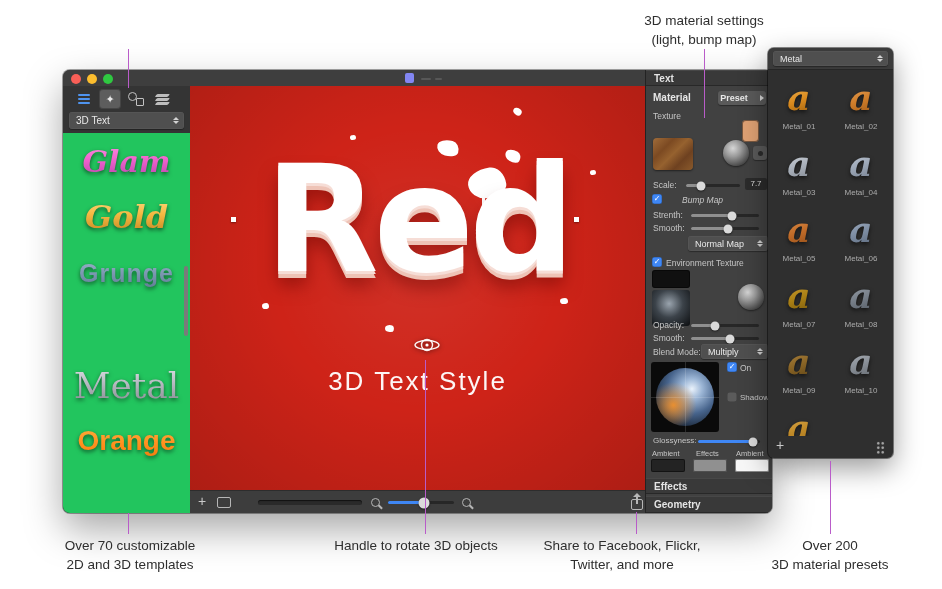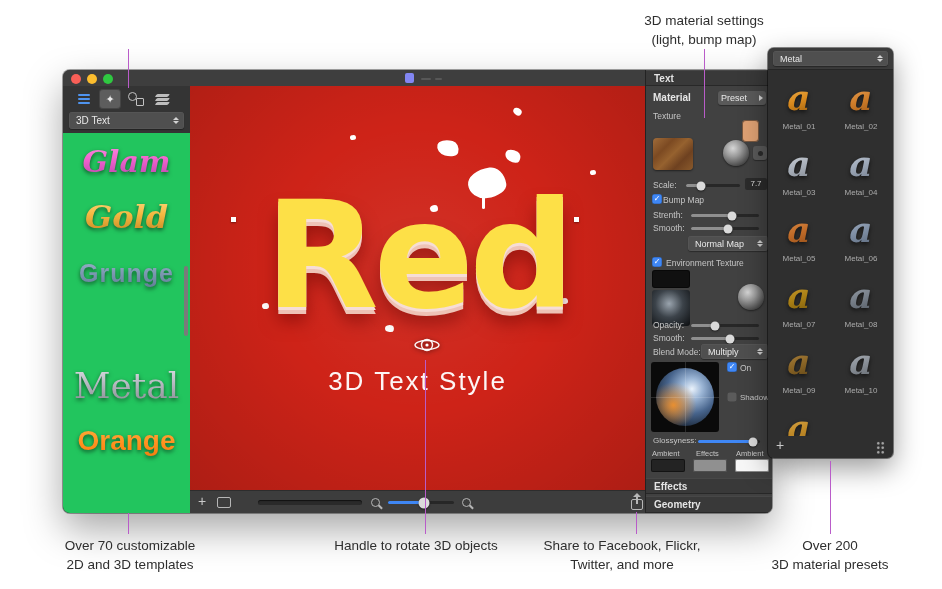--- a/index.html
+++ b/index.html
@@ -46,22 +46,22 @@
   .tpl-lava   { font-style:italic; font-weight:bold; font-size:27px; letter-spacing:1px; }
   .tpl-metal  { font-family:"DejaVu Serif",serif; font-size:36px; }
   .tpl-orange { font-weight:bold; font-size:28px; }
   .tpl-paint  { font-weight:bold; font-size:28px; letter-spacing:2px; }
   .scrollbar { position:absolute; right:2px; width:4px; border-radius:2px; background:#7a7a7a; }
 
   
   .canvas { position:absolute; left:127px; top:16px; width:455px; height:404px; overflow:hidden; }
   .vignette { position:absolute; inset:0; background:radial-gradient(ellipse at 50% 45%, rgba(255,255,255,.07) 0%, rgba(0,0,0,.0) 45%, rgba(0,0,0,.16) 100%); }
   .headline { position:absolute; left:0; right:0; top:42px; text-align:center; font-family:"DejaVu Sans","Liberation Sans",sans-serif;
-              font-weight:bold; font-size:148px; line-height:1.25; color:#fde047; letter-spacing:-5px;
-              text-shadow:0 3px 0 #f6ddd6, 0 7px 0 #eec3b6, 0 14px 18px rgba(96,4,0,.5);margin-top:36px; }
+              font-weight:bold; font-size:148px; line-height:1.25; color:#ffffff; letter-spacing:-5px;
+              text-shadow:0 3px 0 #f6ddd6, 0 7px 0 #eec3b6, 0 14px 18px rgba(96,4,0,.5); }
   .subtitle { position:absolute; left:0; right:0; top:280px; text-align:center; font-size:26px; letter-spacing:2px; color:#ffffff; opacity:.96; }
   .blob { position:absolute; background:#fff; border-radius:62% 38% 55% 45% / 48% 62% 38% 52%; }
   .handle-dot { position:absolute; width:5px; height:5px; background:#fff; box-shadow:0 1px 2px rgba(0,0,0,.4); }
   .gizmo { position:absolute; left:224px; top:248px; filter:drop-shadow(0 1px 2px rgba(0,0,0,.5)); cursor:grab; }
 
   
   .bottombar { position:absolute; left:127px; top:420px; width:455px; height:23px; background:#3d3d3d; border-top:1px solid #2d2d2d; }
   .bb-plus { position:absolute; left:8px; top:2px; font-size:14px; color:#c9c9c9; }
   .frame-ic { position:absolute; left:27px; top:6px; width:14px; height:11px; border:1.3px solid #b6b6b6; border-radius:2px; }
   .groove { position:absolute; left:68px; top:9px; width:104px; height:5px; background:#2a2a2a; border-radius:3px; box-shadow:inset 0 1px 1px rgba(0,0,0,.6); }
@@ -74,21 +74,21 @@
   .share-ic { position:absolute; left:440px; top:3px; width:14px; height:16px; }
   .share-ic .box { position:absolute; left:1px; bottom:0; width:12px; height:11px; border:1.4px solid #b6b6b6; border-radius:2px; }
   .share-ic .stem { position:absolute; left:6.3px; top:1px; width:1.6px; height:9px; background:#b6b6b6; }
   .share-ic .head { position:absolute; left:3px; top:-1px; width:0; height:0; border-left:4px solid transparent; border-right:4px solid transparent; border-bottom:4.5px solid #b6b6b6; }
 
   
   .inspector { position:absolute; left:582px; top:0; width:127px; bottom:0; background:#414141; border-left:1px solid #232323; font-size:9px; color:#cdcdcd; }
   .sec { position:absolute; left:0; right:0; height:16px; background:#393939; border-bottom:1px solid #282828; border-top:1px solid #474747;
          color:#e4e4e4; font-size:10px; font-weight:bold; line-height:15px; padding-left:8px; }
   .ilabel { position:absolute; font-size:8.5px; color:#c6c6c6; white-space:nowrap; }
-  .ibtn { position:absolute; background:#5a5a5a; border-radius:3px; color:#e8e8e8; font-size:9px; display:flex; align-items:center; justify-content:center; gap:12px; box-shadow:0 1px 1px rgba(0,0,0,.35); }
+  .ibtn { position:absolute; background:#5a5a5a; border-radius:3px; color:#e8e8e8; font-size:9px; display:flex; align-items:center; justify-content:center; gap:12px; box-shadow:0 1px 1px rgba(0,0,0,.35);font-weight:bold; }
   .tri-r { width:0; height:0; border-top:3px solid transparent; border-bottom:3px solid transparent; border-left:4px solid #d5d5d5; }
   .checkbox { position:absolute; width:10px; height:10px; border-radius:2.5px; display:flex; align-items:center; justify-content:center;
               color:#fff; font-size:8px; line-height:1; box-shadow:inset 0 0 0 .5px rgba(0,0,0,.3); }
   .checkbox.off { background:#5b5b5b !important; }
   .valbox { position:absolute; background:#2b2b2b; border-radius:2px; color:#dedede; font-size:8px; text-align:center; line-height:12px; }
   .sphere { position:absolute; border-radius:50%; background:radial-gradient(circle at 38% 32%, #d6d6d6 0%, #9a9a9a 35%, #4b4b4b 75%, #303030 100%); box-shadow:0 1px 2px rgba(0,0,0,.5); }
   .texture-thumb { position:absolute; left:7px; top:68px; width:40px; height:32px; border-radius:4px;
                    background:linear-gradient(135deg,#a06c3a 0%,#7c4a22 30%,#96622f 50%,#6e4120 72%,#8a5a2c 100%); box-shadow:0 1px 2px rgba(0,0,0,.5); }
   .well { position:absolute; border-radius:3px; box-shadow:inset 0 0 0 1px rgba(0,0,0,.45); }
   .envthumb { position:absolute; left:6px; top:220px; width:38px; height:36px; border-radius:3px;
@@ -240,21 +240,21 @@
     <span class="ilabel" style="left:7px; top:110px;">Scale:</span>
     <span class="slider small" style="left:40px; top:114px; width:54px;">
       <span class="fill" style="width:28%;"></span>
         <span class="knob" style="left:28%;"></span>
     </span>
     <span class="valbox" style="left:99px; top:108px; width:22px; height:12px;">7.7</span>
 
     <span class="checkbox" style="left: 6px; top: 124px; background-color: rgb(63, 135, 245);">
         <span>✓</span>
       </span>
-    <span class="ilabel" style="left:17px; top:125px;">Bump Map</span>
+    <span class="ilabel" style="left:36px; top:125px;font-style:italic;">Bump Map</span>
 
     <span class="ilabel" style="left:7px; top:140px;">Strenth:</span>
     <span class="slider small" style="left:45px; top:144px; width:68px;">
       <span class="fill" style="width:60%;"></span>
         <span class="knob" style="left:60%;"></span>
     </span>
 
     <span class="ilabel" style="left:7px; top:153px;">Smooth:</span>
     <span class="slider small" style="left:45px; top:157px; width:68px;">
       <span class="fill" style="width:54%;"></span>

